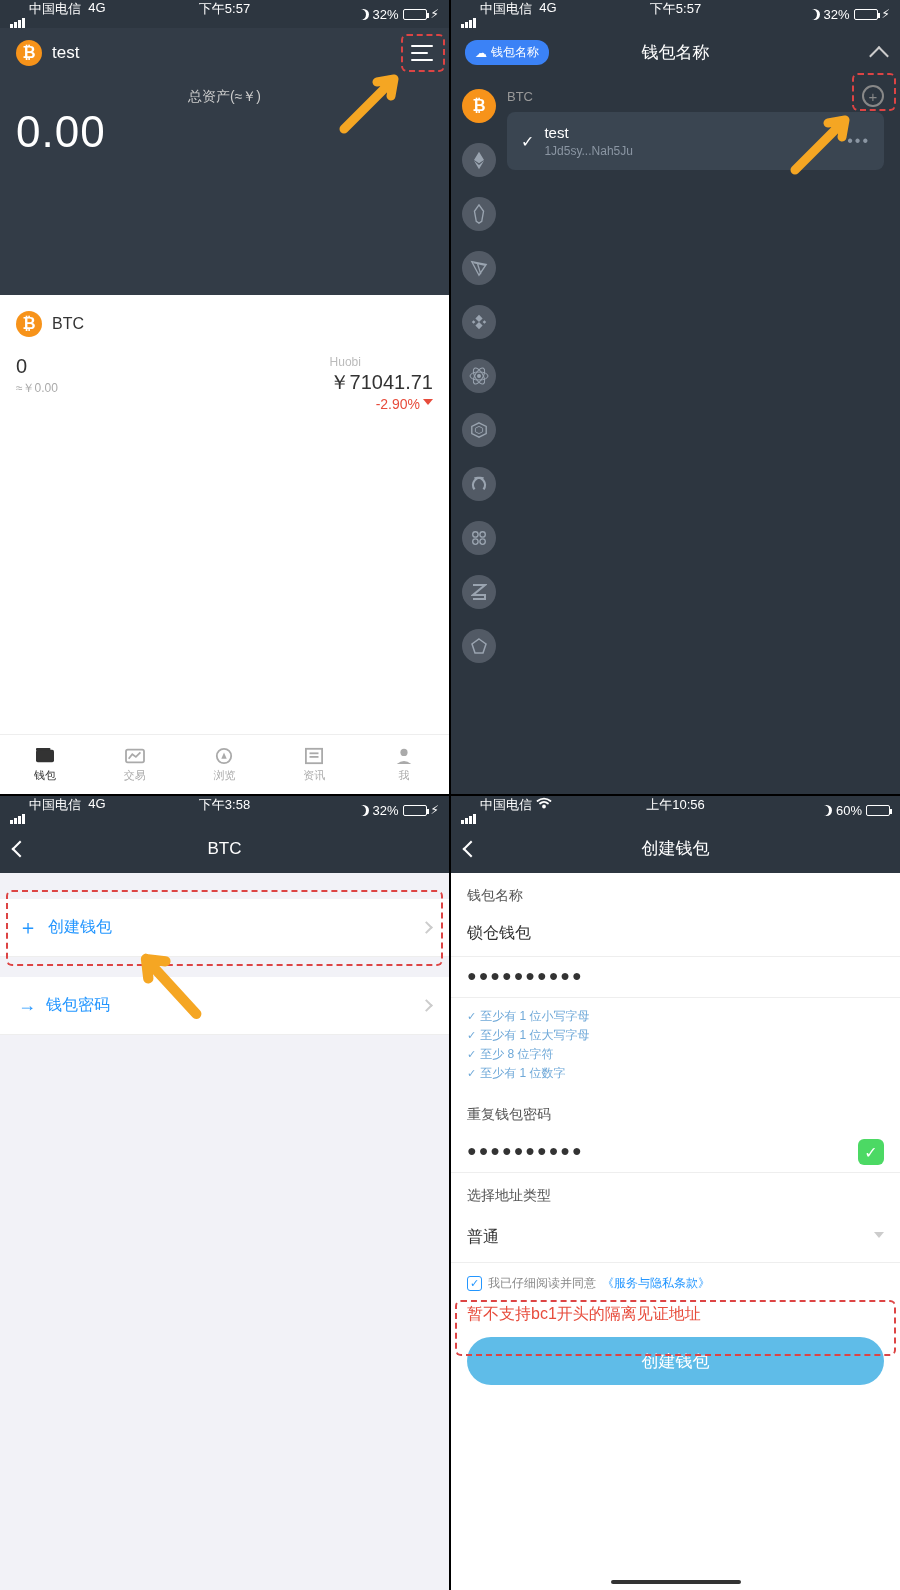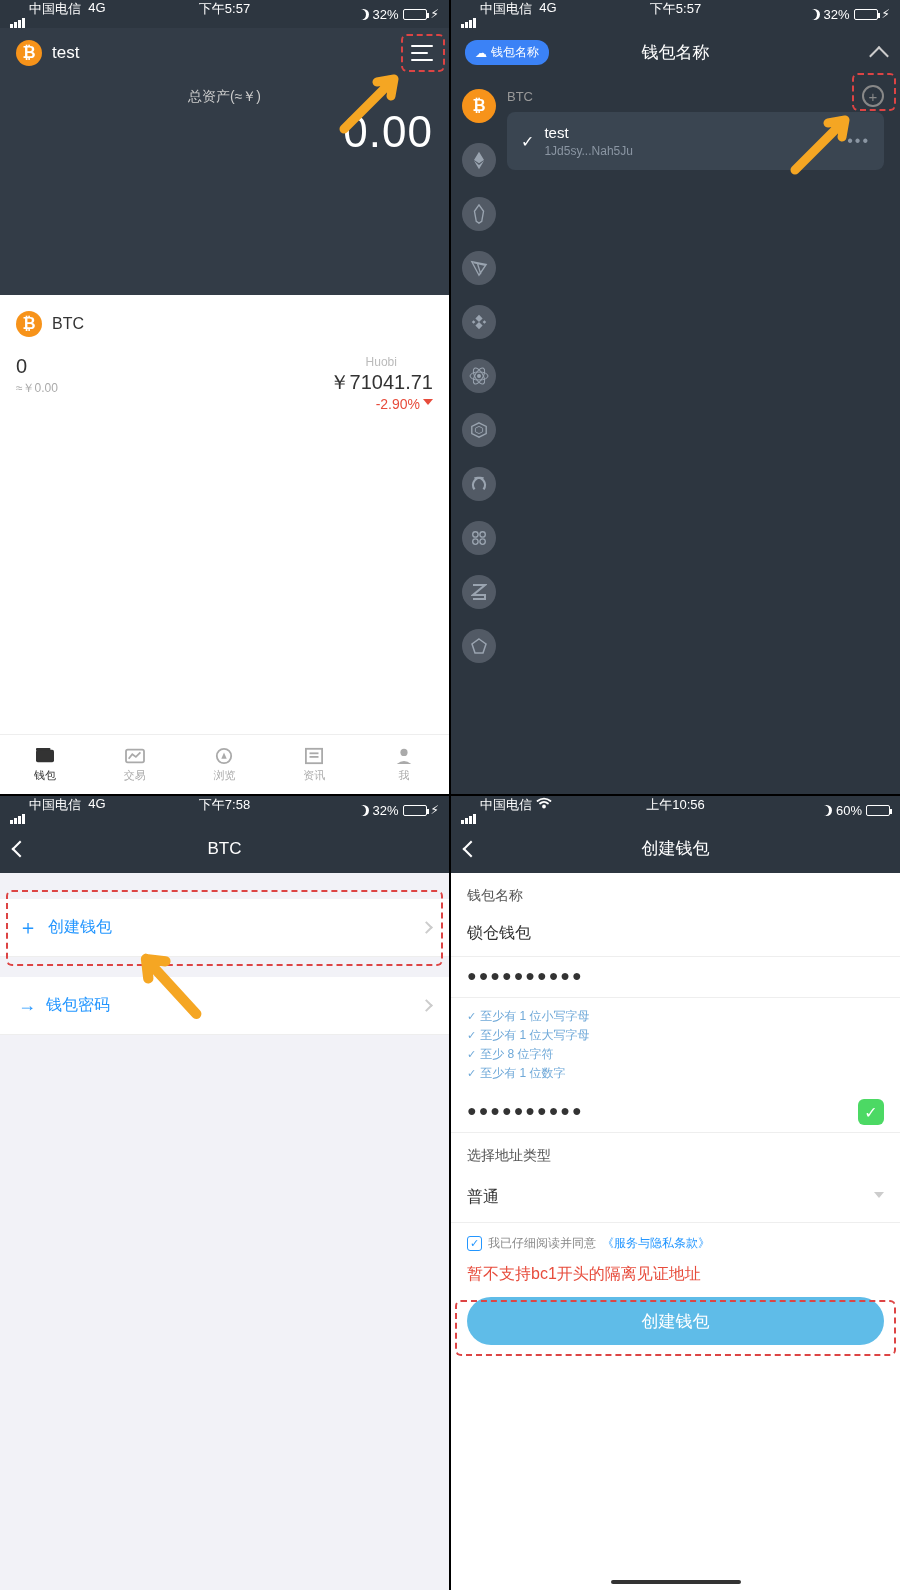--- a/index.html
+++ b/index.html
@@ -24,31 +24,31 @@
   .s1-header{display:flex;align-items:center;padding-top:12px}
   .btc-icon{width:26px;height:26px;border-radius:50%;background:#f7931a;display:flex;align-items:center;justify-content:center;color:#fff;font-size:16px;font-weight:bold}
   .s1-title{margin-left:10px;font-size:17px}
   .hamb{margin-left:auto;width:22px;height:16px;display:flex;flex-direction:column;justify-content:space-between}
   .hamb i{height:2px;background:#fff;border-radius:2px}
   .hamb i:nth-child(1){width:22px}.hamb i:nth-child(2){width:17px}.hamb i:nth-child(3){width:22px}
   .box-dash{position:absolute;border:2px dashed #d44;border-radius:6px;pointer-events:none}
   .arrow1{position:absolute;width:70px;height:70px}
   .arrow-svg{width:100%;height:100%}
   .s1-total{text-align:center;margin-top:22px;font-size:14px;color:#ccc}
-  .s1-amount{text-align:right;font-size:44px;line-height:1.2;color:#fff;letter-spacing:1px}
+  .s1-amount{text-align:left;font-size:44px;line-height:1.2;color:#fff;letter-spacing:1px}
   .s1-addr{display:flex;align-items:center;margin-top:26px;font-size:13px;color:#aaa}
   .qr{margin-left:auto;width:20px;height:20px;display:grid;grid-template:1fr 1fr/1fr 1fr;gap:2px}
   .qr i{background:#888}
   .s1-card{padding:16px;background:#fff}
   .s1-row1{display:flex;align-items:center}
   .s1-btc{margin-left:10px;font-size:16px;color:#333}
   .s1-row2{display:flex;align-items:flex-start;margin-top:18px}
   .s1-left{font-size:20px;color:#333}
   .s1-left-sub{font-size:12px;color:#aaa;margin-top:2px}
-  .s1-right{margin-left:auto;text-align:center}
+  .s1-right{margin-left:auto;text-align:left}
   .s1-price{font-size:20px;color:#333}
   .s1-src{font-size:12px;color:#bbb}
   .s1-pct{font-size:14px;color:#e74c3c;display:flex;align-items:center;justify-content:flex-end;gap:3px}
   .caret-d{width:0;height:0;border:5px solid transparent;border-top:6px solid #e74c3c}
   .s1-tabs{position:absolute;bottom:0;left:0;right:0;height:60px;display:flex;border-top:1px solid #eee;background:#fff}
   .tab{flex:1;display:flex;flex-direction:column;align-items:center;justify-content:center;font-size:11px;color:#aaa;gap:3px}
   .tab.active{color:#333}
   .tab-icon{width:22px;height:18px}
   
   .s2{background:#2d3640;color:#fff}
@@ -312,21 +312,21 @@
 <div class="screen s3">
   <div class="status">
     <span class="bars">
           <i></i>
           <i></i>
           <i></i>
           <i></i>
         </span>
     <span>中国电信</span>&nbsp;&nbsp;
     <span>4G</span>
-    <span class="center">下午7:58</span>
+    <span class="center">下午3:58</span>
     <span class="right">
       <span class="moon"></span>
       <span>32%</span>
       <span class="bat"><span class="fill" style="width:32%"></span></span>
       <span class="bolt">⚡︎</span>
     </span>
   </div>
   <div class="s3-header">
     <div class="back"></div>
     <div class="s3-title">BTC</div>
@@ -378,20 +378,21 @@
   <div class="s4-body" style="position:relative">
     <div class="s4-label">钱包名称</div>
     <div class="s4-input"><span>锁仓钱包</span></div>
     <div class="s4-input" style="letter-spacing:2px"><span>●●●●●●●●●●</span></div>
     <div class="s4-rules">
       <div class="s4-rule">至少有 1 位小写字母</div>
       <div class="s4-rule">至少有 1 位大写字母</div>
       <div class="s4-rule">至少 8 位字符</div>
       <div class="s4-rule">至少有 1 位数字</div>
     </div>
+    <div class="s4-label">重复钱包密码</div>
     <div class="s4-pwrow" style="border-bottom:1px solid #eee">
       <div class="s4-input s4-pw" style="border:none;letter-spacing:2px"><span>●●●●●●●●●●</span></div>
       <div class="green-check">✓</div>
     </div>
     <div class="s4-label">选择地址类型</div>
     <div class="s4-select">
       <span>普通</span>
       <span class="caret-g"></span>
     </div>
     <div class="box-dash" style="top:427px;left:4px;right:4px;height:56px"></div>

